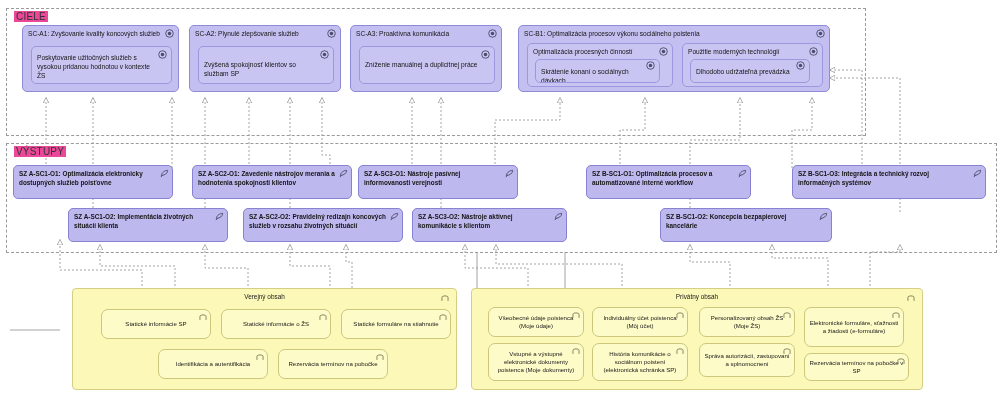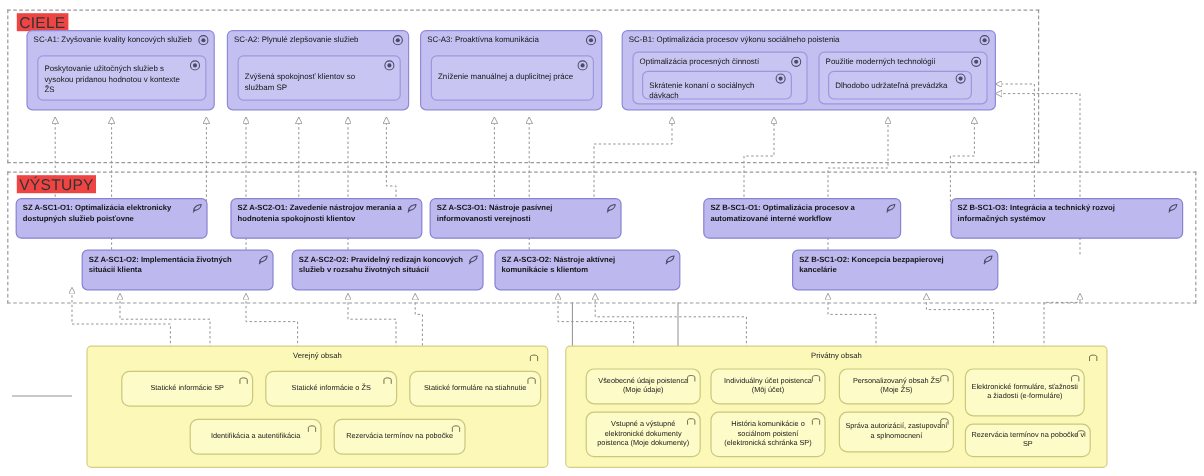--- a/index.html
+++ b/index.html
@@ -26,23 +26,23 @@
   .group {
     position: absolute;
     border: 1px dashed #9a9a9a;
     background: transparent;
     z-index: 2;
   }
   .group > .group-label {
     position: absolute;
     left: 7px;
     top: 2px;
-    font-size: 13px;
+    font-size: 10px;
     color: #333333;
-    background: #ef4444;
+    background: #ec4899;
     padding: 0 2px;
     letter-spacing: 0.2px;
     white-space: nowrap;
   }
 
   
   .node {
     position: absolute;
     border-radius: 5px;
     z-index: 3;

